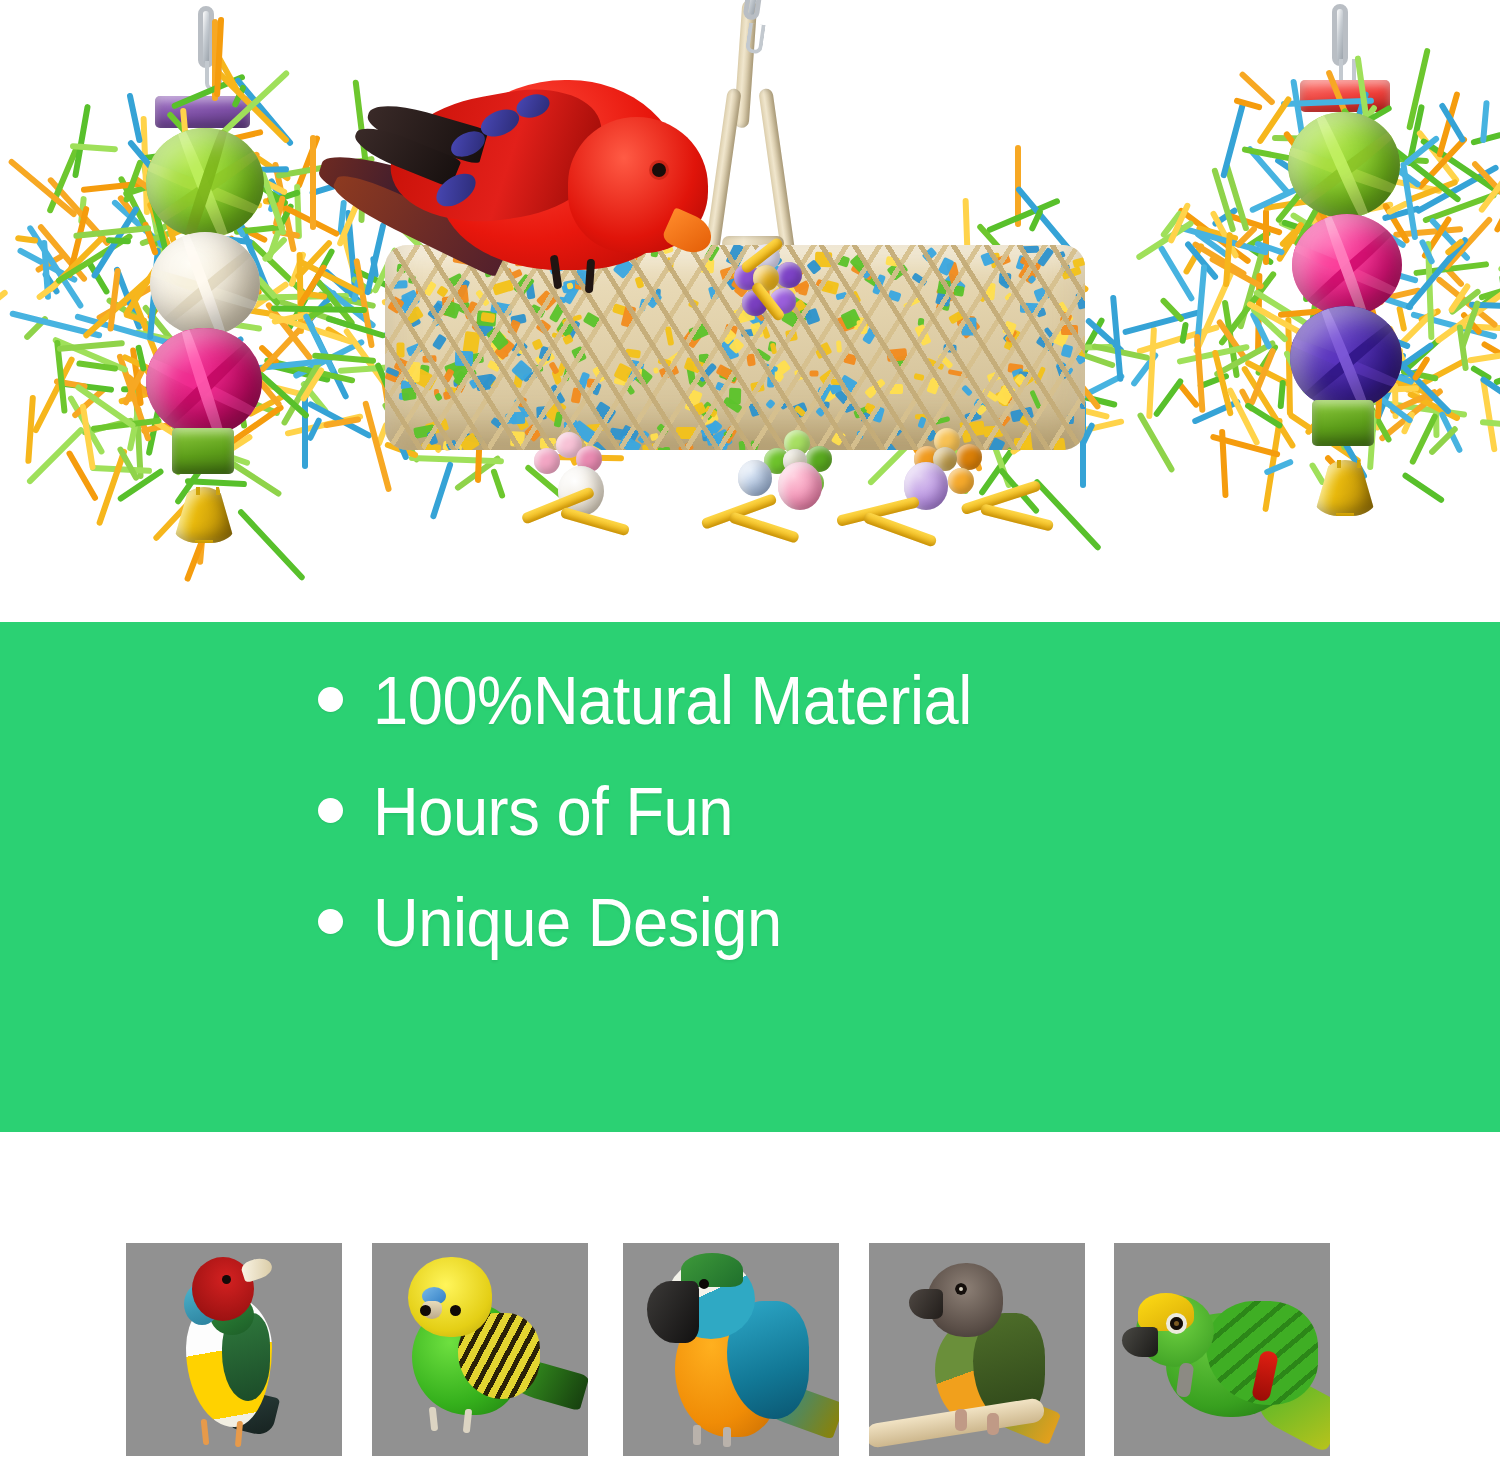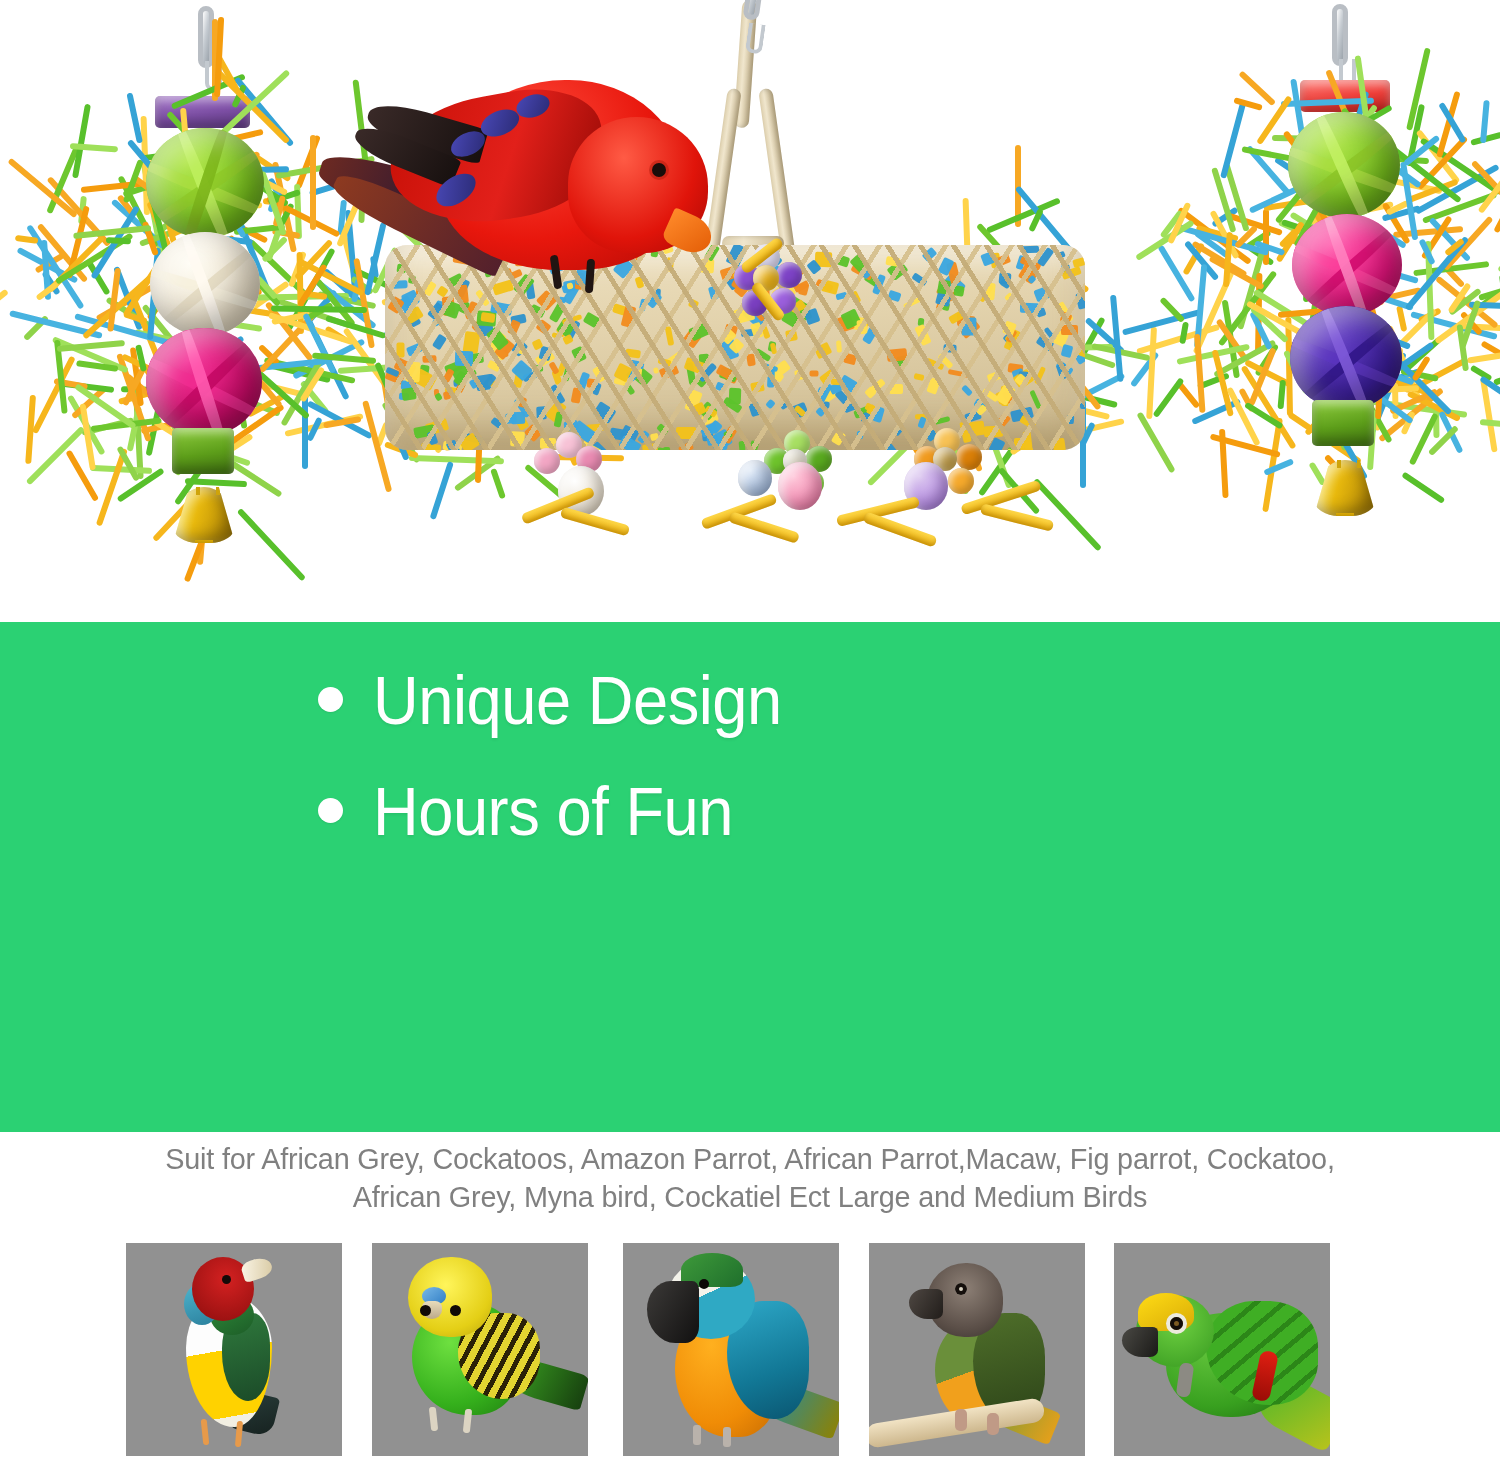--- a/index.html
+++ b/index.html
@@ -1309,33 +1309,33 @@
       </div>
       <div class="woodblock" style="left:1312px;top:400px;width:62px;height:46px;background:linear-gradient(170deg,#8fce3f,#5d9e1a 55%,#3e6f10);"></div>
       <div class="bell" style="left:1314px;top:460px;"></div>
     </div>
   </div>
 
   <div class="greenband">
     <div class="bullets">
       <div class="bitem">
         <div class="bdot"></div>
-        <div class="btext">Unique Design</div>
+        <div class="btext">100%Natural Material</div>
       </div>
       <div class="bitem">
         <div class="bdot"></div>
         <div class="btext">Hours of Fun</div>
       </div>
+      <div class="bitem">
+        <div class="bdot"></div>
+        <div class="btext">Unique Design</div>
+      </div>
     </div>
   </div>
 
-  <div class="caption">
-    <div>Suit for African Grey, Cockatoos, Amazon Parrot, African Parrot,Macaw, Fig parrot, Cockatoo,</div>
-    <div>African Grey, Myna bird, Cockatiel Ect Large and Medium Birds</div>
-  </div>
 
   <div class="thumbs">
 
     <div class="thumb" style="left:0px;">
       <div class="bird">
         <div class="f-tail"></div>
           <div class="f-body"></div>
           <div class="f-wing"></div>
         <div class="f-nape"></div>
           <div class="f-cheek"></div>

